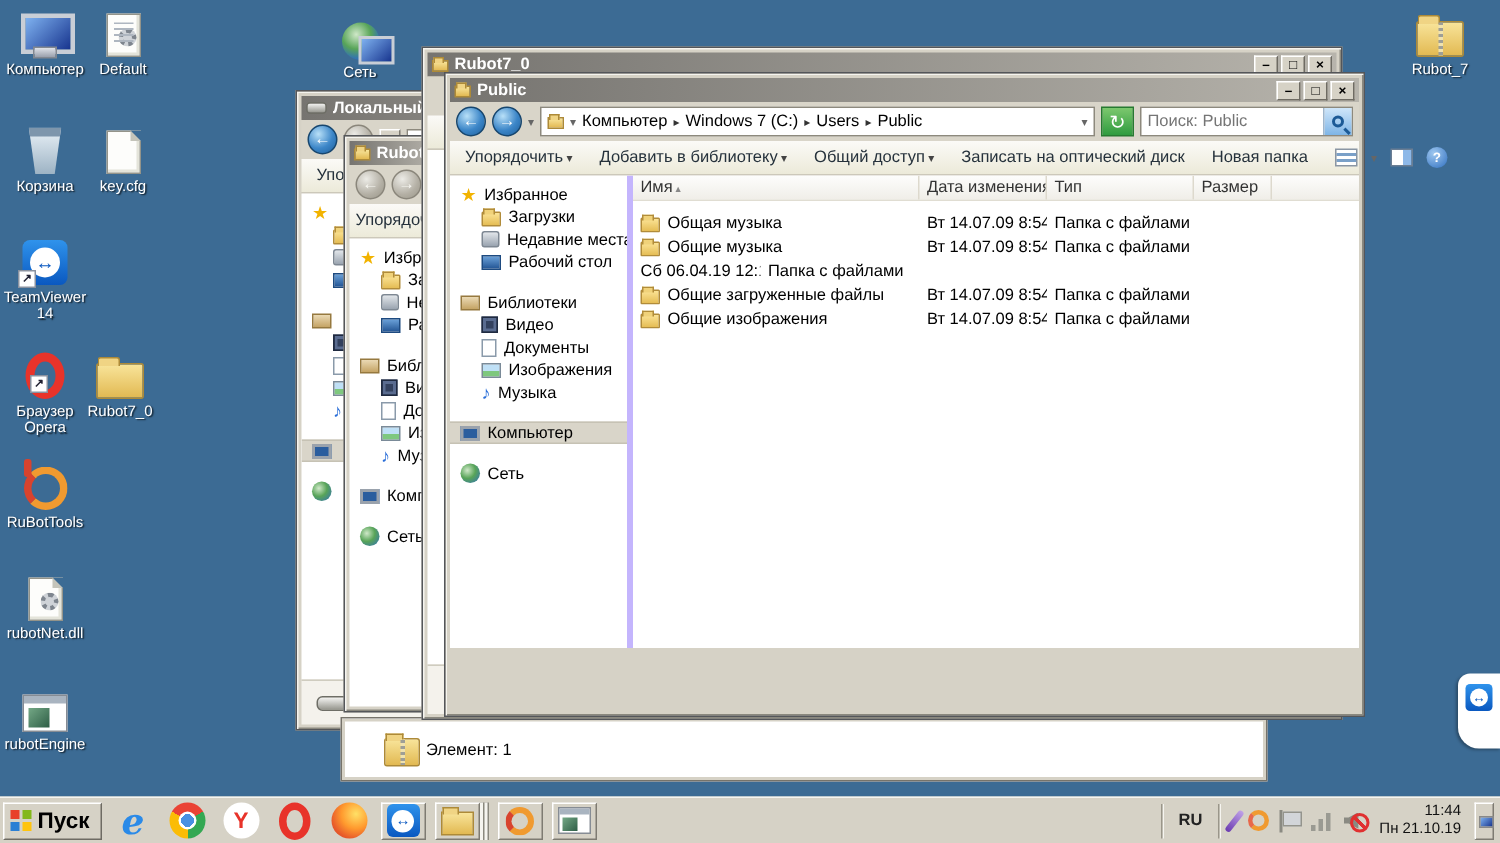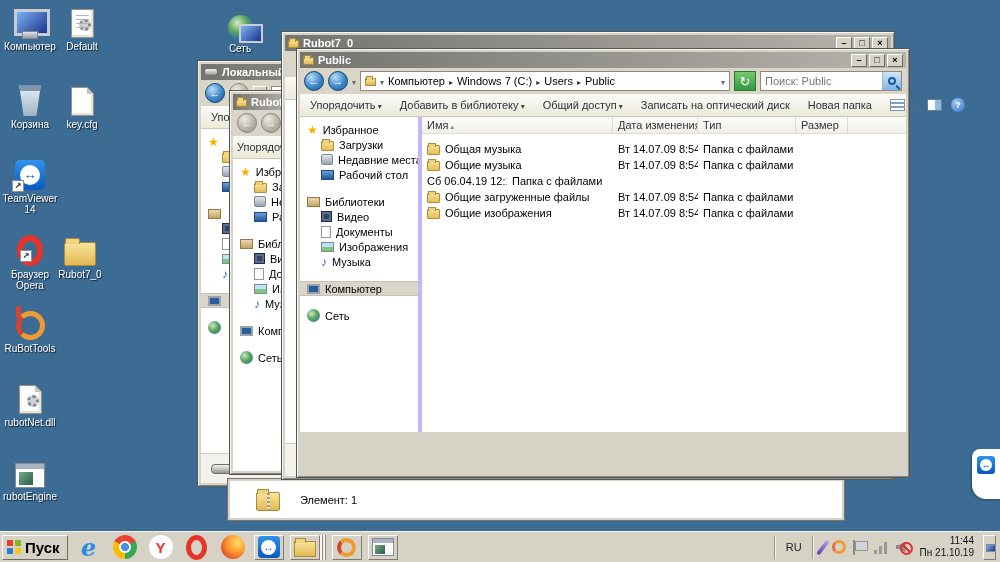--- a/index.html
+++ b/index.html
@@ -212,21 +212,21 @@
        background:#f0d484; border:1px solid #ad8a38; border-bottom:none; }
   .tb-rubot { width:19px; height:19px; border:4px solid #f09a30; border-left-color:#d8432e;
        border-radius:50%; }
   .tb-app { width:22px; height:18px; border:1px solid #868c94; background:#fff; position:relative; }
   .tb-app::before { content:""; position:absolute; left:0; right:0; top:0; height:4px; background:#a9b4c0; }
   .tb-app::after { content:""; position:absolute; left:2px; top:6px; width:10px; height:9px;
        background:linear-gradient(135deg,#74a886,#2e5e46); }
 
   .tray { margin-left:auto; display:flex; align-items:center; gap:7px; padding-right:2px; }
   .vsep { width:2px; height:23px; border-left:1px solid #9a968a; border-right:1px solid #f6f5f0; }
-  .tr-lang { font-size:11px; color:#222; padding:0 3px; }
+  .tr-lang { font-size:11px; color:#222; padding:0 3px;font-weight:bold; }
   .tr-pen { width:4px; height:17px; background:linear-gradient(#c0a2e8,#6a3ab0);
        transform:rotate(38deg); border-radius:2px; }
   .tr-rubot { width:14px; height:14px; border:3px solid #f09a30; border-left-color:#e8684a;
        border-radius:50%; }
   .tr-flag { width:14px; height:15px; position:relative; }
   .tr-flag::before { content:""; position:absolute; left:0; top:0; bottom:0; width:2px; background:#8a8a82; }
   .tr-flag::after { content:""; position:absolute; left:2px; top:1px; width:11px; height:8px;
        background:#d2d5d9; border:1px solid #94948c; }
   .tr-signal { width:15px; height:13px;
        background:linear-gradient(#9a9a92,#9a9a92) 0 bottom/3px 4px no-repeat,
@@ -319,20 +319,26 @@
         <span class="ic dt-app"></span>
       </span>
     <span class="lbl">rubotEngine</span>
   </div>
   <div class="dicon" style="left:208px; top:8px;">
     <span class="iwrap">
         <span class="ic dt-globe mon"></span>
       </span>
     <span class="lbl">Сеть</span>
   </div>
+  <div class="dicon" style="left:928px; top:6px;">
+    <span class="iwrap">
+        <span class="ic folder-lg zipped"></span>
+      </span>
+    <span class="lbl">Rubot_7</span>
+  </div>
 
   <div class="w" style="left:197px; top:60px; width:400px; height:427px; z-index:1;">
     <div class="tbar">
       <span class="ic t-disk"></span>
       <span>Локальный дис</span>
     </div>
     <div class="addr-row">
       <span class="nav back"></span>
       <span class="nav fwd dis"></span>
       <span style="width:14px;height:14px;background:#d6d2c6;border:1px solid;border-color:#fff #7e7b72 #7e7b72 #fff;"></span>
@@ -441,21 +447,21 @@
         <div class="snode gap">
             <span class="ic i-net"></span>
             <span>Сеть</span>
           </div>
       </div>
     </div>
   </div>
 
   <div style="position:absolute; left:227px; top:478px; width:618px; height:43px; z-index:3;
               background:#fff; border:1px solid #76736a; box-shadow:inset 0 0 0 2px #d6d2c6;
-              display:flex; align-items:center; gap:20px; padding-left:28px;">
+              display:flex; align-items:center; gap:4px; padding-left:28px;">
     <span class="ic folder-md zipped"></span>
     <span>Элемент: 1</span>
   </div>
 
   <div class="w" style="left:281px; top:31px; width:614px; height:449px; z-index:4;">
     <div class="tbar">
       <span class="ic t-folder"></span>
       <span>Rubot7_0</span>
       <span class="btns">
         <span class="wbtn min"></span>

